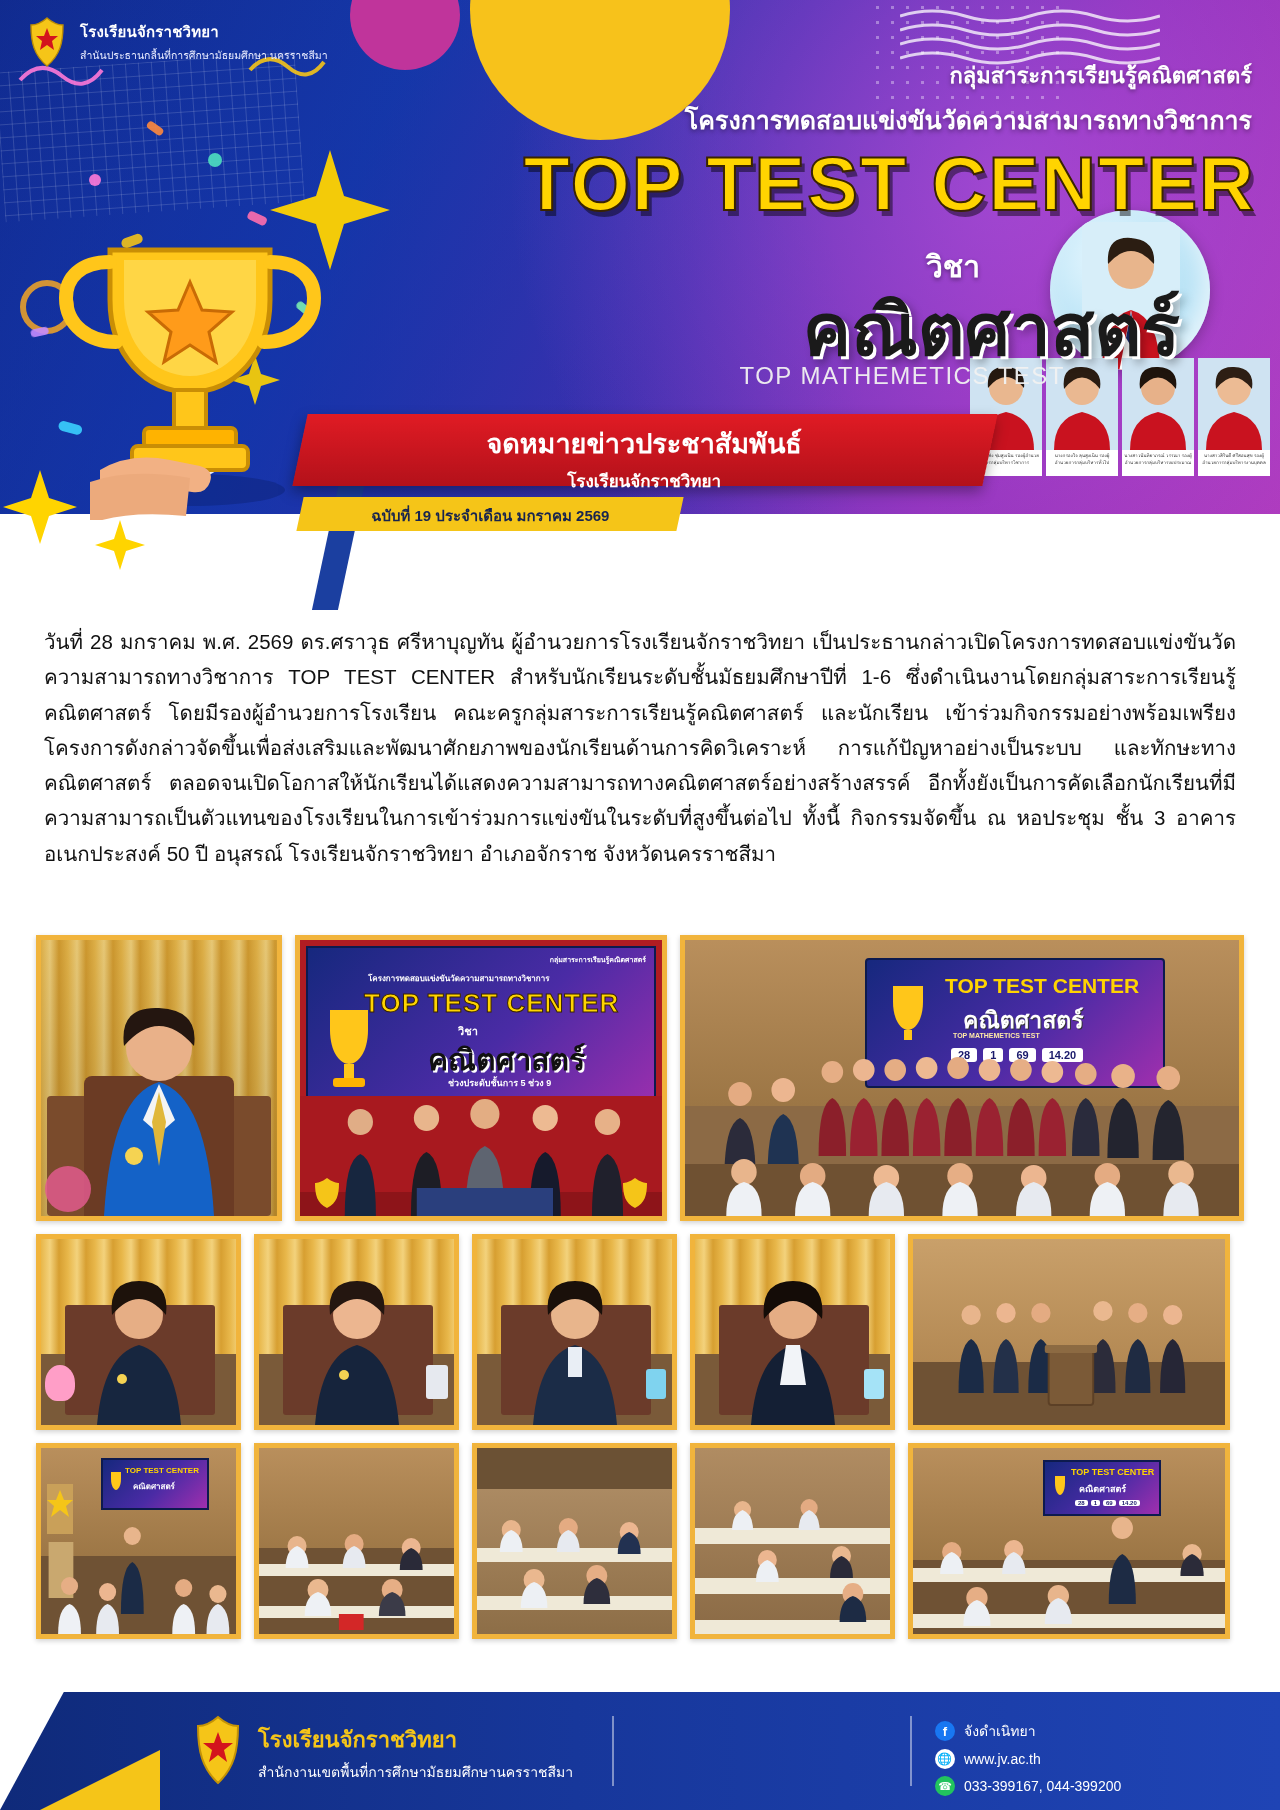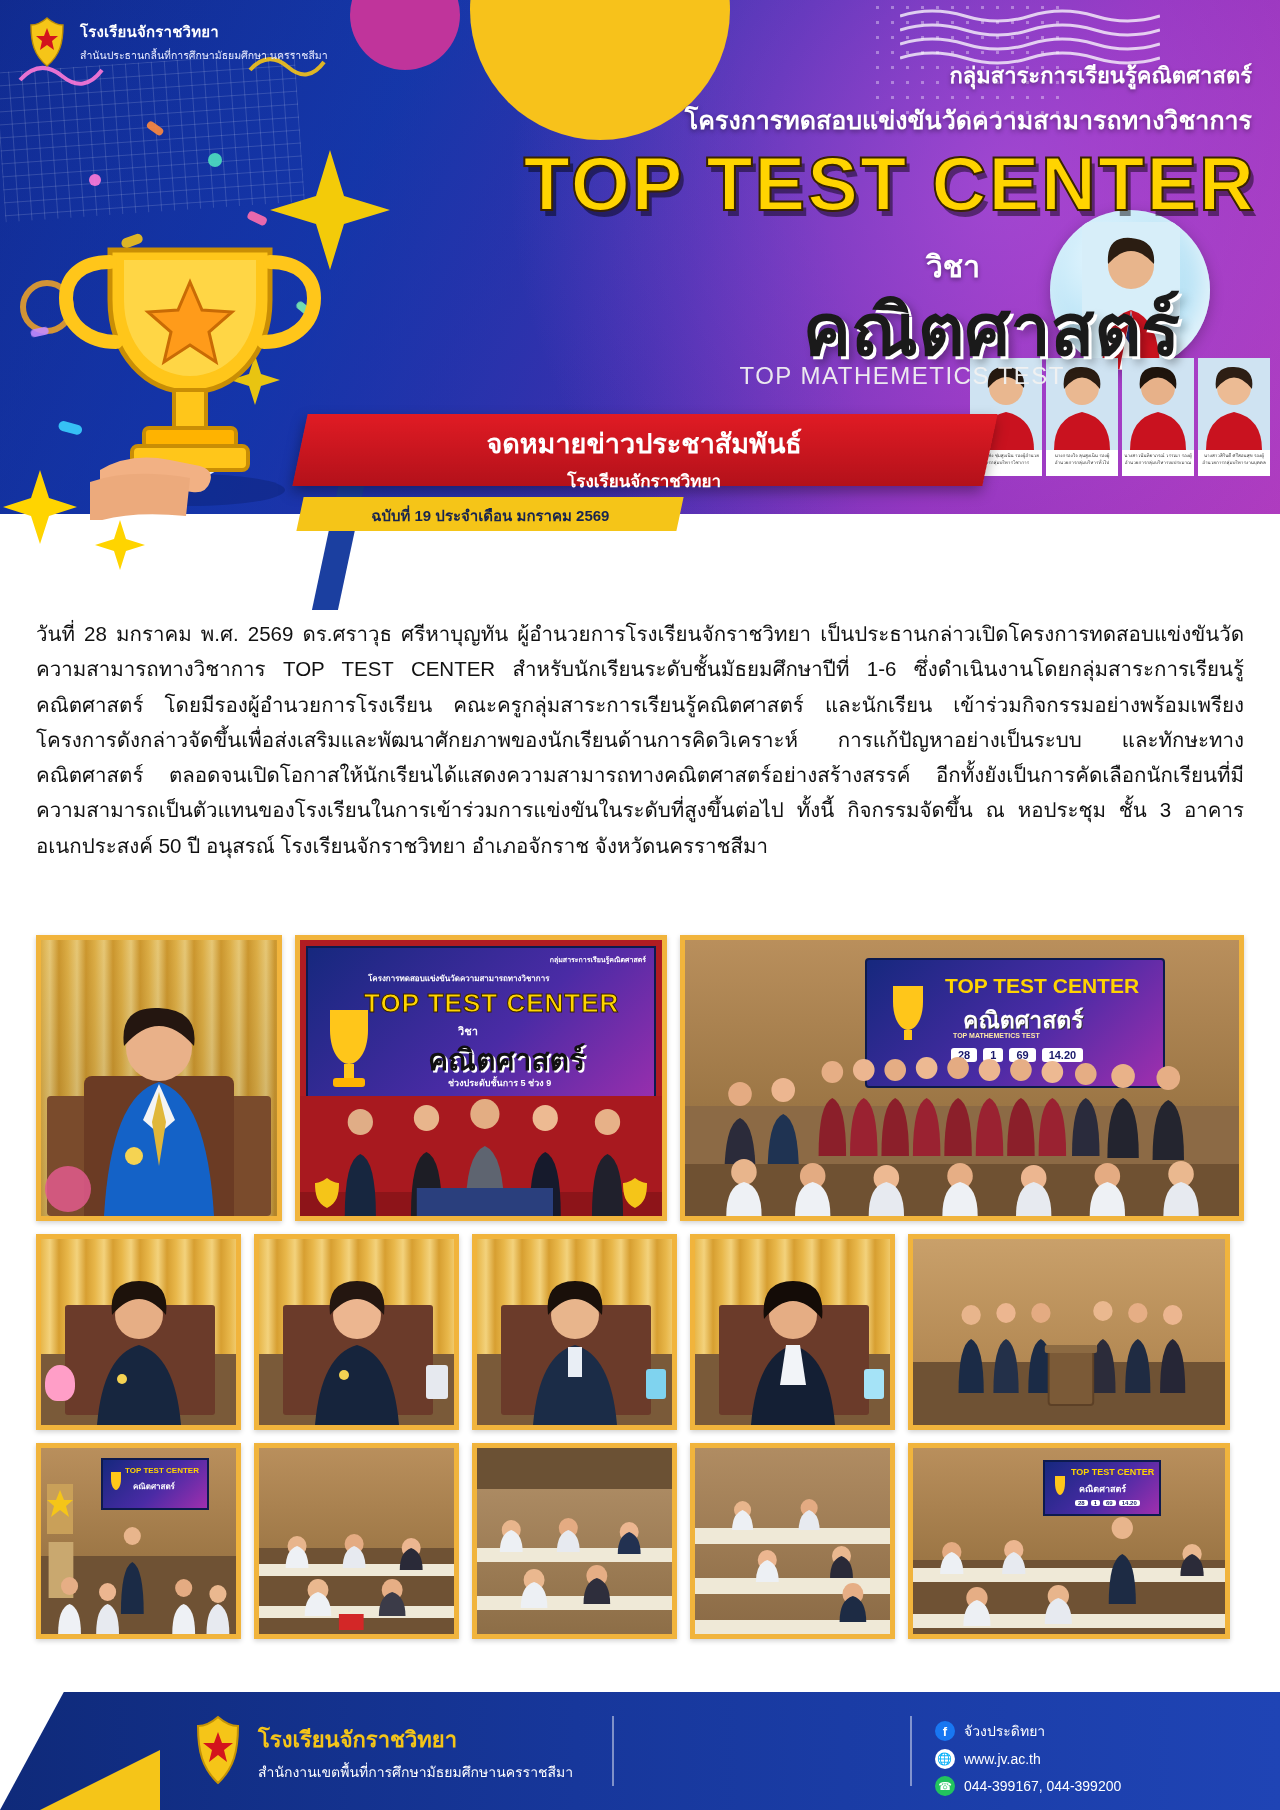--- a/index.html
+++ b/index.html
@@ -168,21 +168,21 @@
   .banner-bottom-white {
     position:absolute; left:0; bottom:0; width:1280px; height:98px; background:#ffffff; z-index:5;
   }
 
   
   .article {
     position:absolute; left:0; top:616px; width:1280px;
     padding:0 36px;
   }
   .article p {
-    margin:0;
+    margin:8px;
     font-size:20.5px;
     line-height:1.72;
     color:#111111;
     text-align:justify;
     text-justify:inter-word;
   }
 
   
   .gallery { position:absolute; left:36px; top:935px; width:1208px; }
   .row { display:flex; gap:13px; margin-bottom:13px; }
@@ -812,24 +812,24 @@
     <div class="b">สำนักงานเขตพื้นที่การศึกษามัธยมศึกษานครราชสีมา</div>
   </div>
 
   <div class="f-divider" style="left:612px"></div>
   <div class="f-divider" style="left:910px"></div>
 
 
   <div class="f-contacts">
     <div class="crow">
       <span class="cicon fb">f</span>
-      <span>จัวงประดิทยา</span>
+      <span>จังดำเนิทยา</span>
     </div>
     <div class="crow">
       <span class="cicon web">🌐</span>
       <span>www.jv.ac.th</span>
     </div>
     <div class="crow">
       <span class="cicon tel">☎</span>
-      <span>044-399167, 044-399200</span>
+      <span>033-399167, 044-399200</span>
     </div>
   </div>
 </div>
 
 </body></html>

